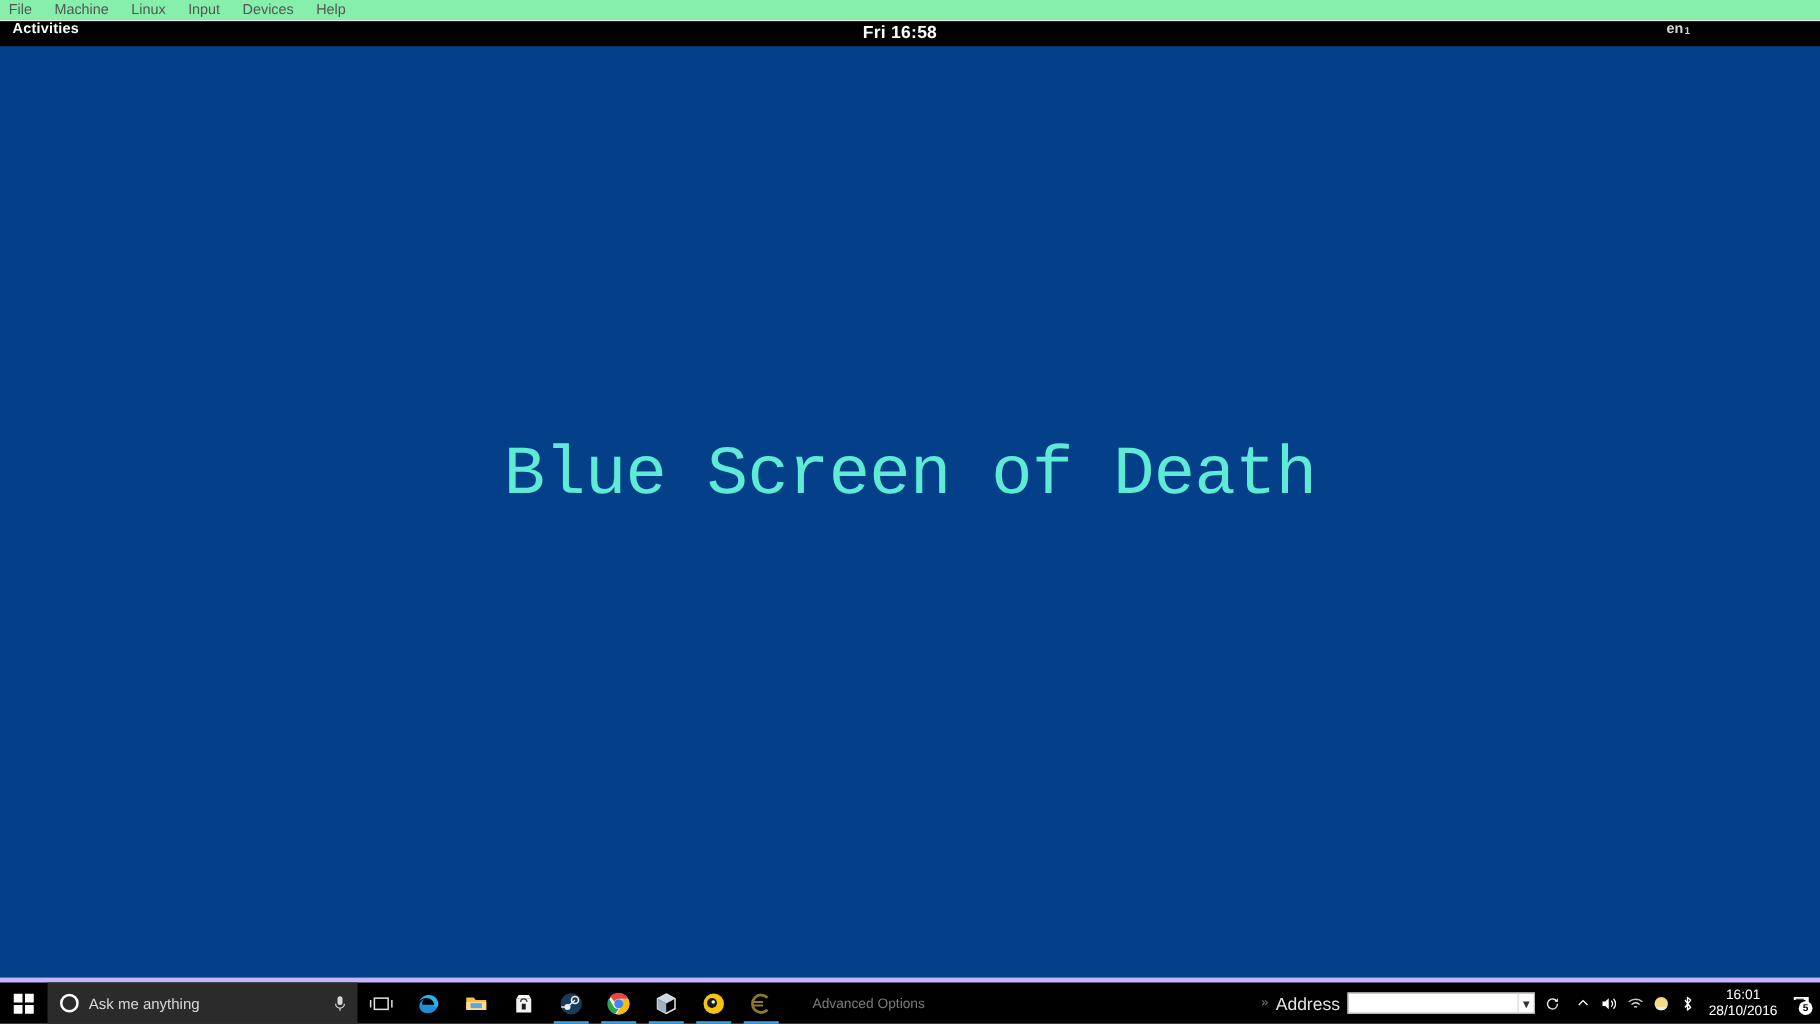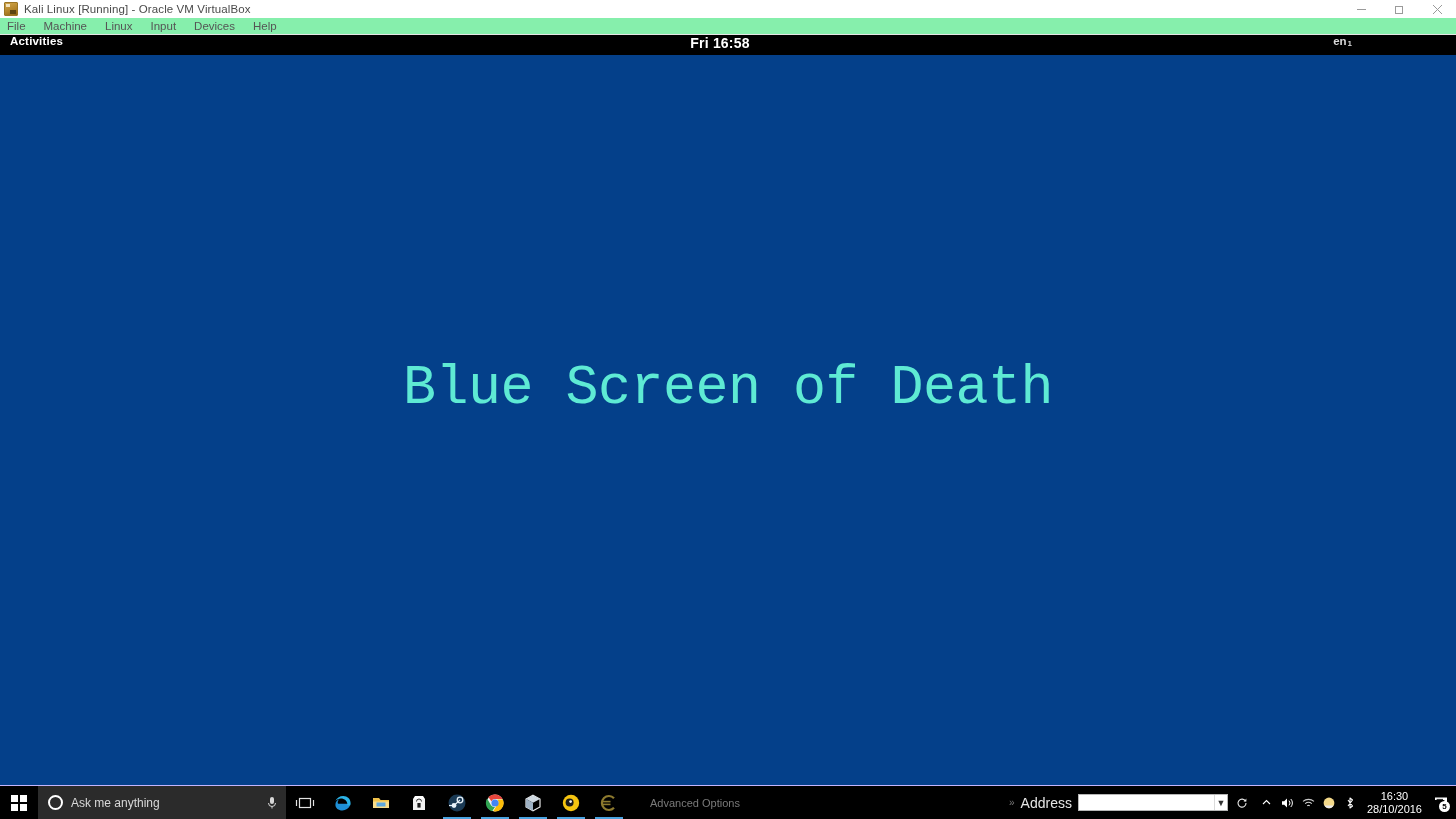--- a/index.html
+++ b/index.html
@@ -222,21 +222,21 @@
   
   .taskbar {
     position: absolute;
     left: 0; bottom: 0;
     width: 1456px;
     height: 33px;
     background: #000000;
     display: flex;
     align-items: stretch;
     color: #ffffff;
-    border-top: 1px solid #c4b5fd;
+    border-top: 4px solid #c4b5fd;
     z-index: 40;
   }
   .start-btn {
     width: 38px;
     display: flex;
     align-items: center;
     justify-content: center;
   }
   .win-logo {
     width: 16px; height: 16px;
@@ -410,42 +410,20 @@
     align-items: center;
     justify-content: center;
     font-weight: bold;
   }
 </style>
 </head>
 <body>
 
 <div class="vbox-window">
 
-  <div class="titlebar">
-    <div class="titlebar-icon"></div>
-    <div class="titlebar-text">Kali Linux [Running] - Oracle VM VirtualBox</div>
-    <div class="win-controls">
-      <div class="win-btn">
-        <svg width="11" height="11" viewBox="0 0 11 11">
-            <line x1="1" y1="5.5" x2="10" y2="5.5" stroke="#9a9a9a" stroke-width="1"></line>
-          </svg>
-      </div>
-      <div class="win-btn">
-        <svg width="11" height="11" viewBox="0 0 11 11">
-            <rect x="1.5" y="2.5" width="7" height="7" fill="none" stroke="#9a9a9a" stroke-width="1"></rect>
-          </svg>
-      </div>
-      <div class="win-btn">
-        <svg width="11" height="11" viewBox="0 0 11 11">
-            <line x1="1" y1="1" x2="10" y2="10" stroke="#9a9a9a" stroke-width="1"></line>
-            <line x1="10" y1="1" x2="1" y2="10" stroke="#9a9a9a" stroke-width="1"></line>
-          </svg>
-      </div>
-    </div>
-  </div>
 
   <div class="menubar">
     <div class="menu-item">File</div>
     <div class="menu-item">Machine</div>
     <div class="menu-item">Linux</div>
     <div class="menu-item">Input</div>
     <div class="menu-item">Devices</div>
     <div class="menu-item">Help</div>
   </div>
 
@@ -659,21 +637,21 @@
         </svg>
     </div>
 
     <div class="tray-item">
       <svg width="12" height="14" viewBox="0 0 12 14">
         <path d="M4 4l4.5 6L6 12V2l2.5 2L4 10" fill="none" stroke="#ffffff" stroke-width="1.1" stroke-linejoin="round"></path>
       </svg>
     </div>
 
     <div class="tray-clock">
-      <div>16:30</div>
+      <div>16:01</div>
       <div>28/10/2016</div>
     </div>
 
     <div class="tray-notify">
       <svg width="16" height="15" viewBox="0 0 16 15">
         <path d="M2 2.6h12v8.4l-2.6 2.4V5H2z" fill="#ffffff"></path>
         <line x1="3.6" y1="4.4" x2="10" y2="4.4" stroke="#000000" stroke-width="0.9"></line>
         <line x1="3.6" y1="6.4" x2="10" y2="6.4" stroke="#000000" stroke-width="0.9"></line>
       </svg>
       <div class="notify-badge">5</div>

